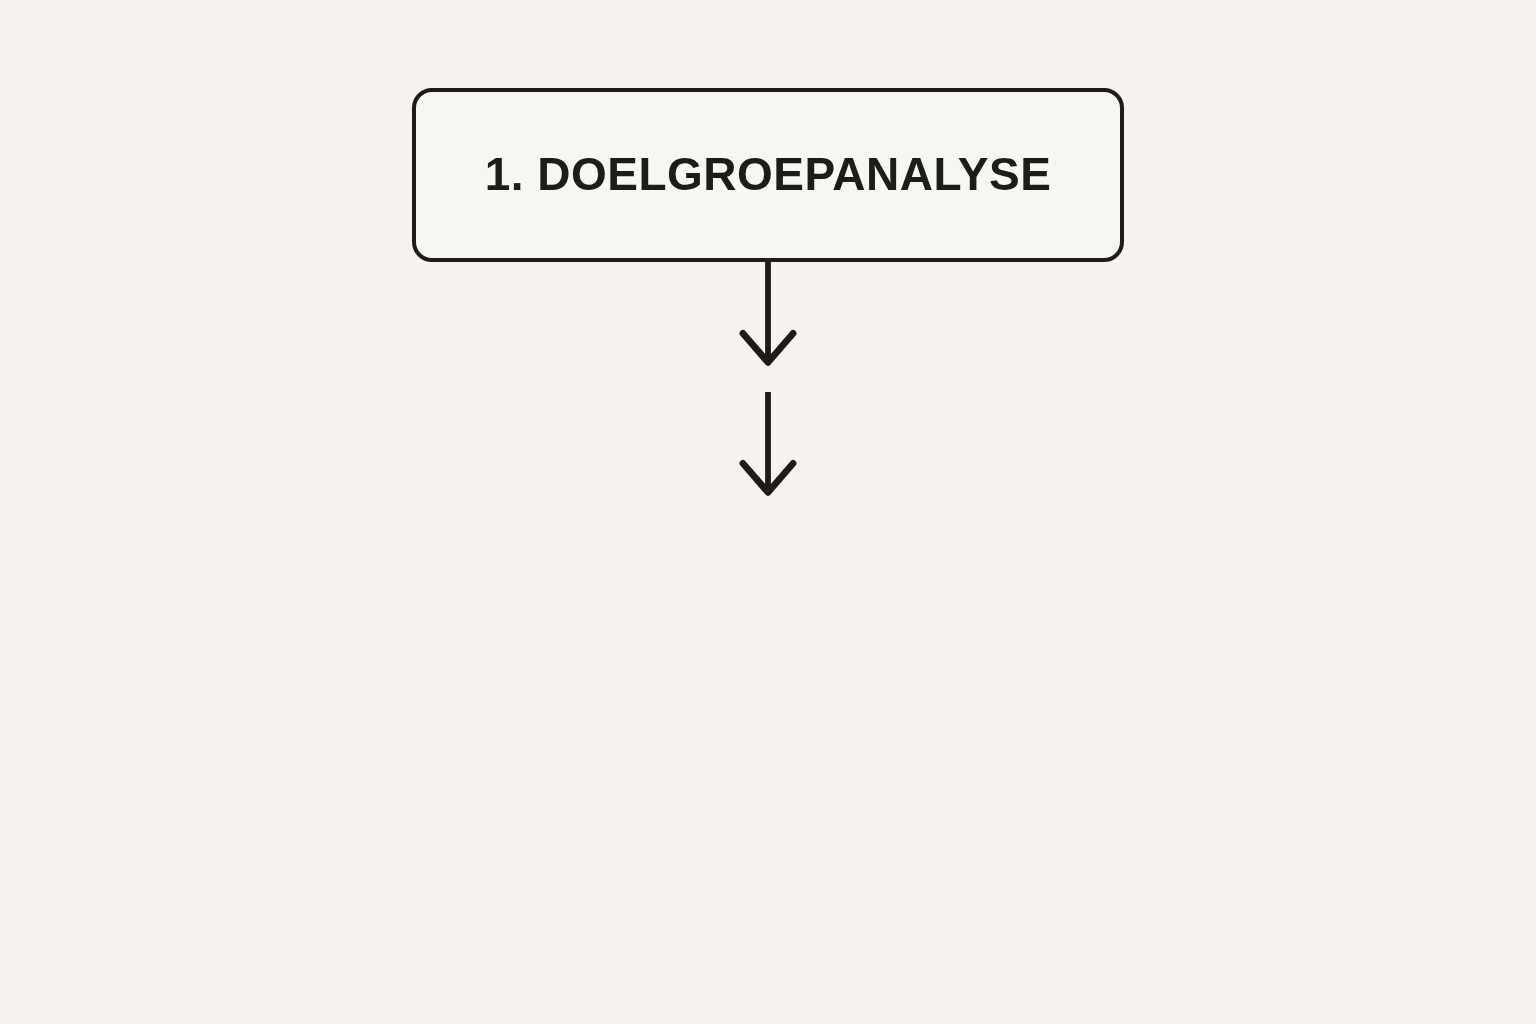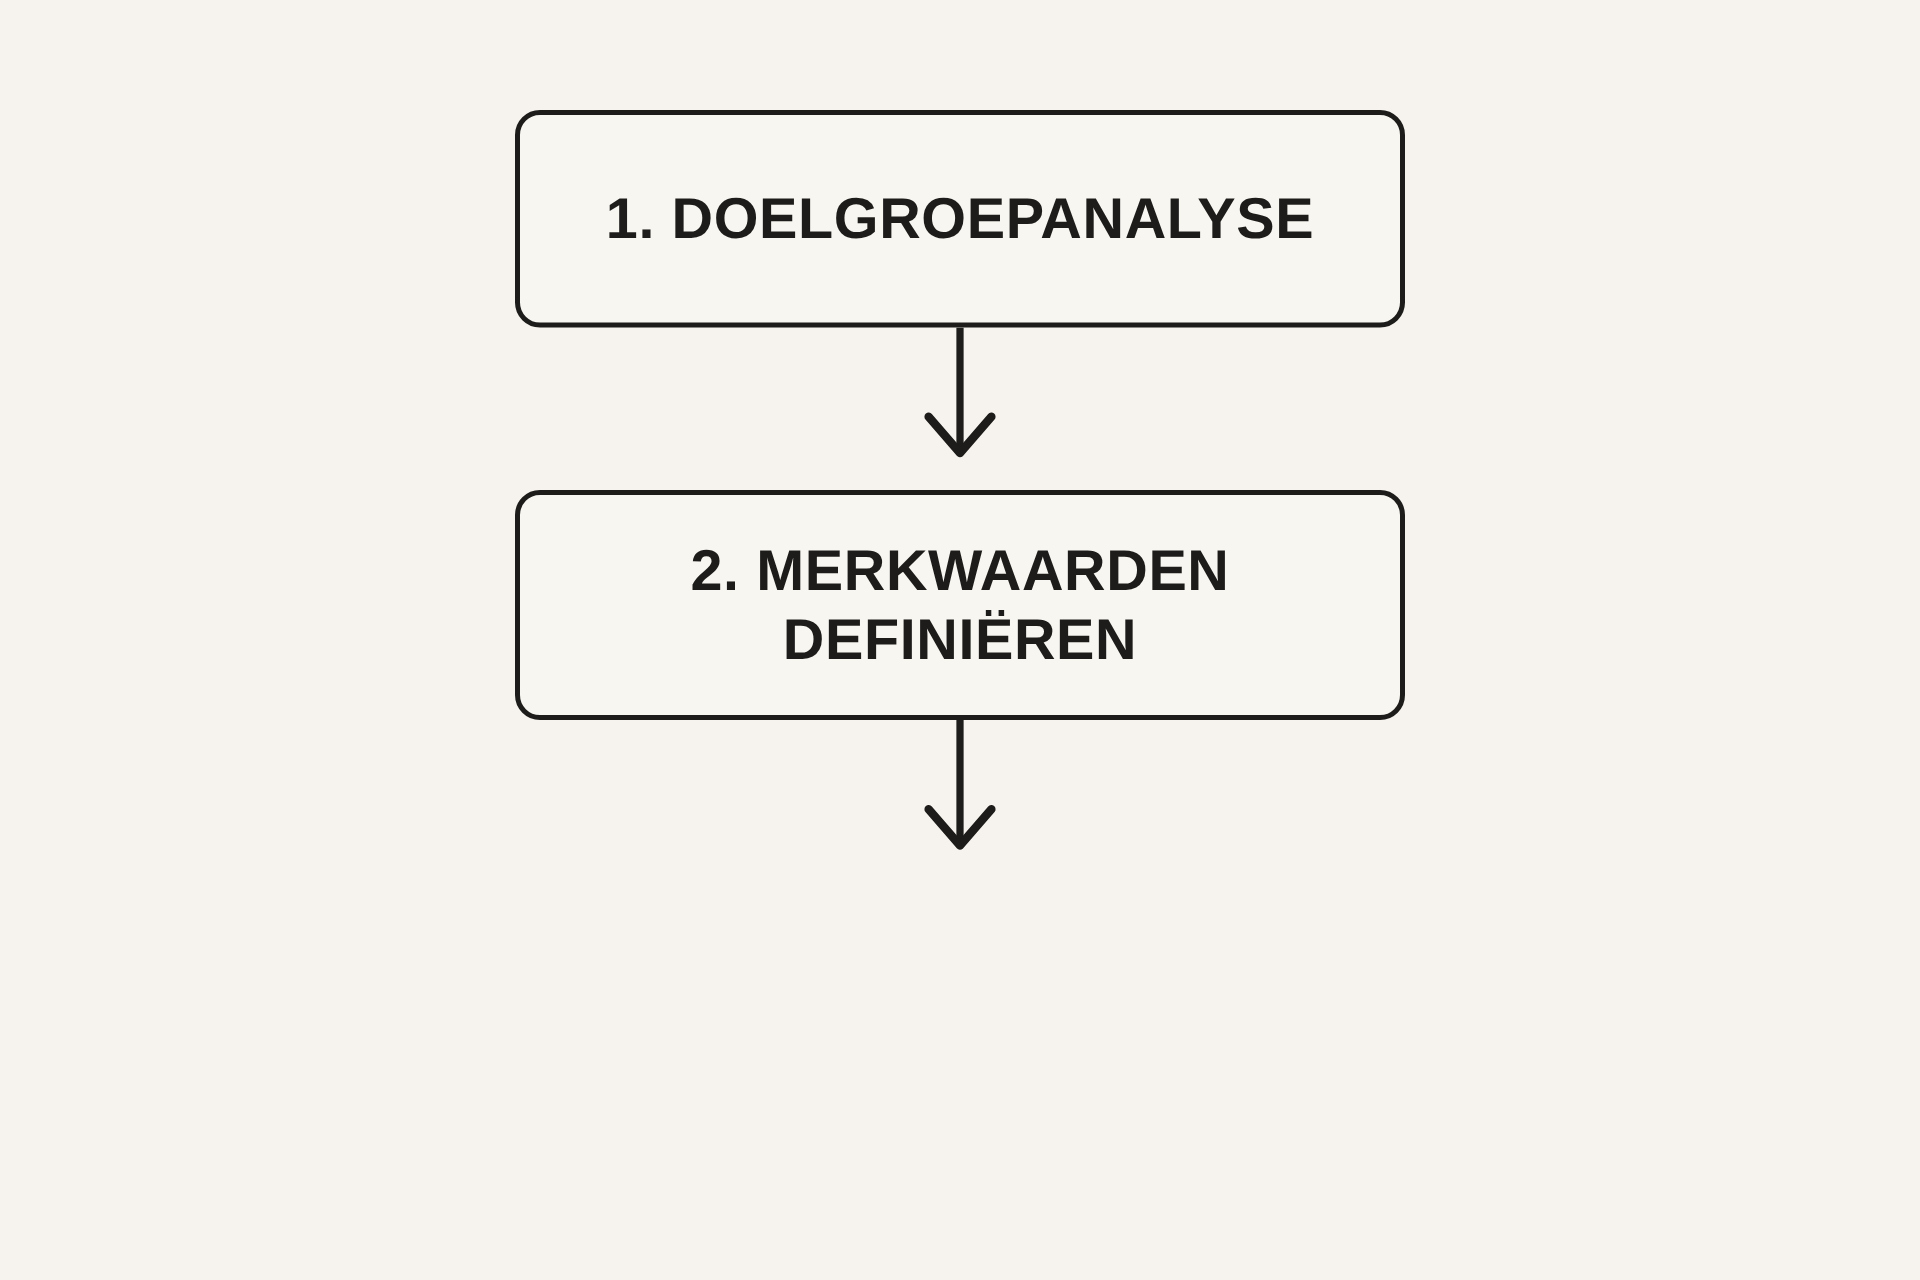--- a/index.html
+++ b/index.html
@@ -66,24 +66,20 @@
 
     <div class="step-box">
       <div class="step-label">1. DOELGROEPANALYSE</div>
     </div>
 
     <svg class="arrow" viewBox="0 0 70 114" aria-hidden="true">
       <line x1="35" y1="0" x2="35" y2="100" stroke="currentColor" stroke-width="6"></line>
       <polyline points="9,74 35,104 61,74" fill="none" stroke="currentColor" stroke-width="7" stroke-linecap="round" stroke-linejoin="round"></polyline>
     </svg>
 
-    <div class="step-box">
-      <div class="step-label">2. MERKWAARDEN
-DEFINIËREN</div>
-    </div>
 
     <svg class="arrow" viewBox="0 0 70 114" aria-hidden="true">
       <line x1="35" y1="0" x2="35" y2="100" stroke="currentColor" stroke-width="6"></line>
       <polyline points="9,74 35,104 61,74" fill="none" stroke="currentColor" stroke-width="7" stroke-linecap="round" stroke-linejoin="round"></polyline>
     </svg>
 
 
   </div>
 </div>
 

